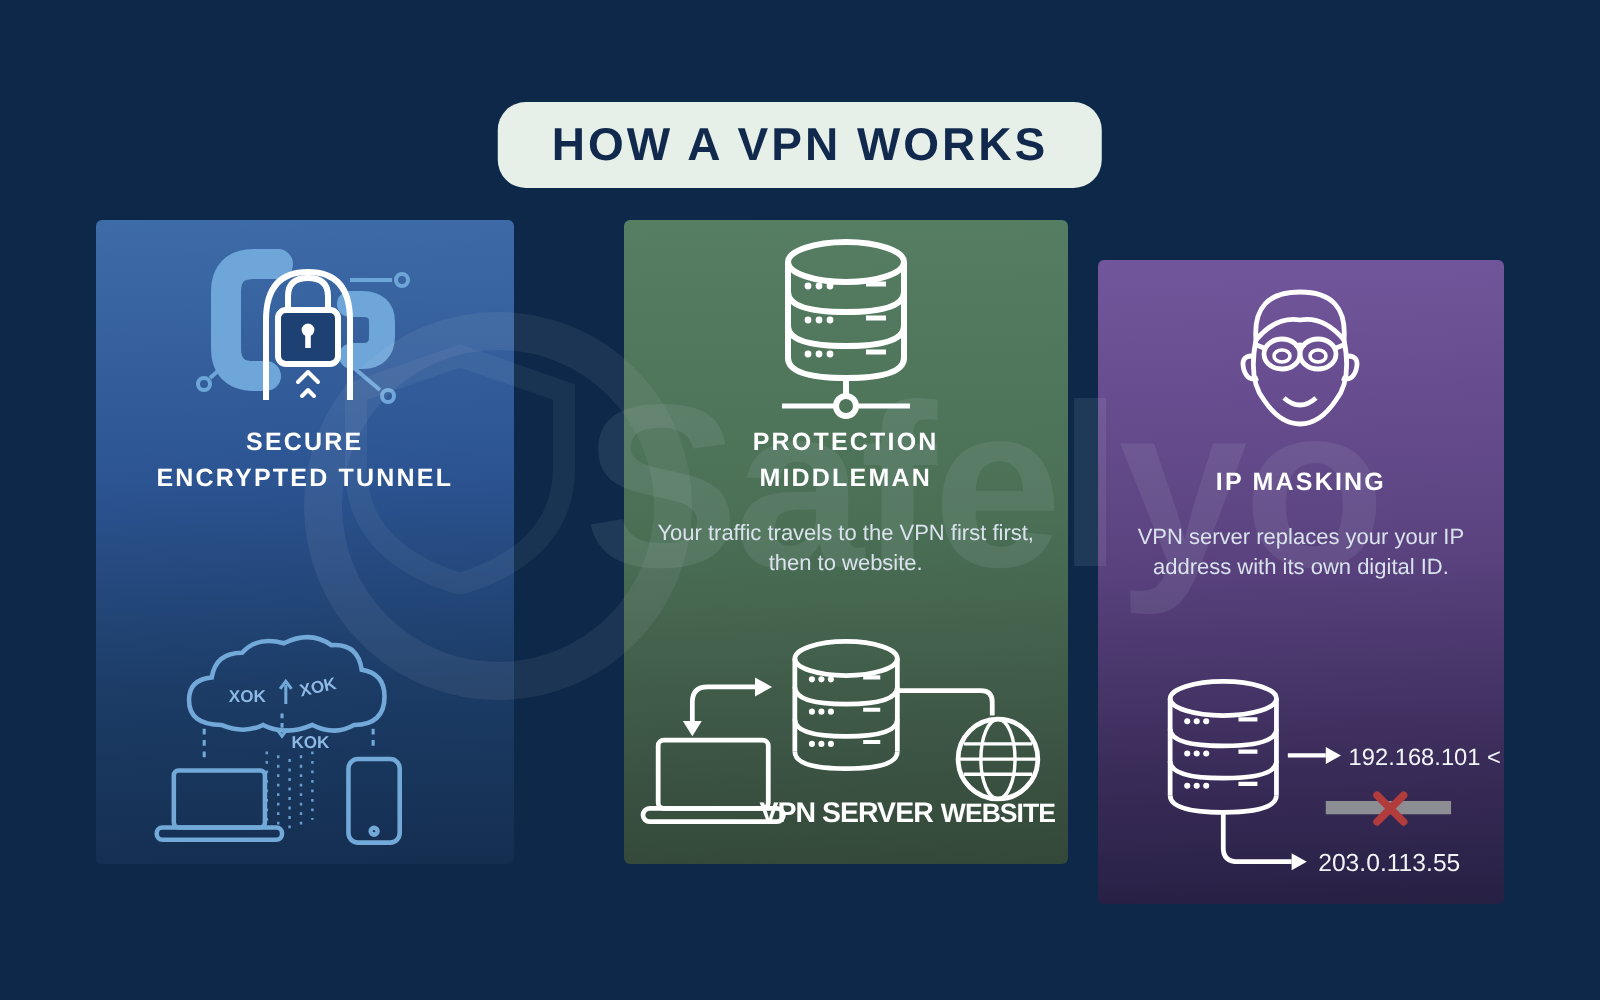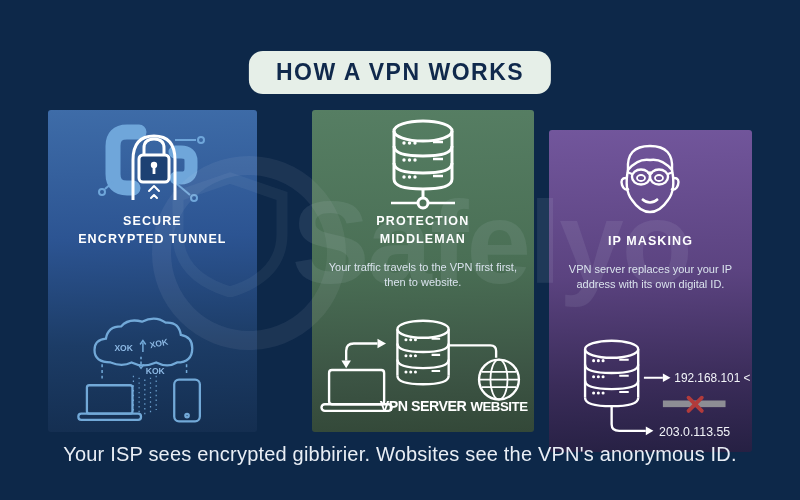--- a/index.html
+++ b/index.html
@@ -246,14 +246,13 @@
   </div>
 
   <div class="watermark">
     <div class="wm-ring"></div>
     <svg class="wm-shield" width="120" height="125" viewBox="0 0 120 125" fill="none">
       <path d="M60,6 L112,24 V62 Q112,104 60,120 Q8,104 8,62 V24 Z" stroke="rgba(226,236,243,0.06)" stroke-width="11"></path>
     </svg>
     <span class="wm-text">Safelyo</span>
   </div>
 
-  <p class="caption">Your ISP sees encrypted gibbirier. Wobsites see the VPN's anonymous ID.</p>
 </div>
 
 </body></html>

